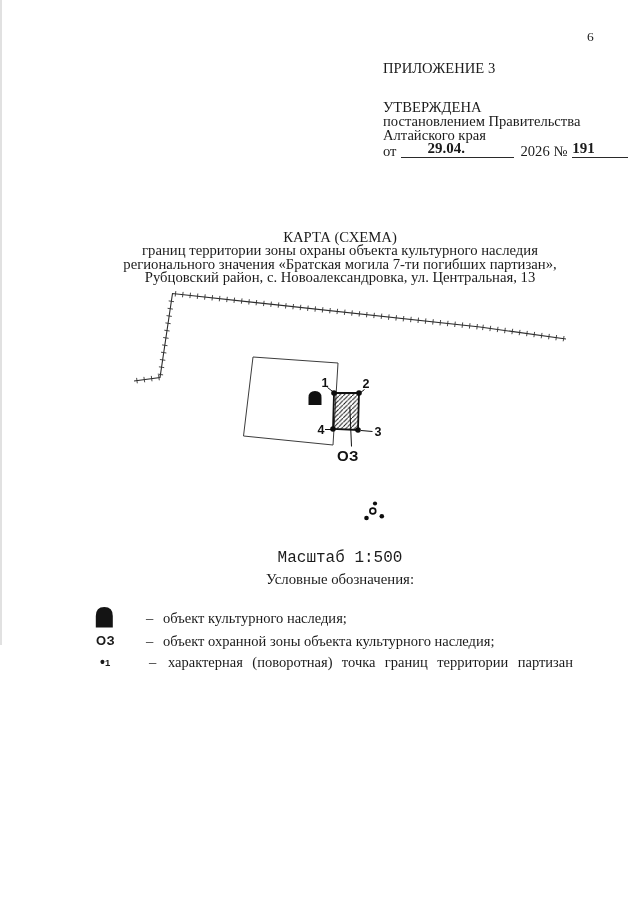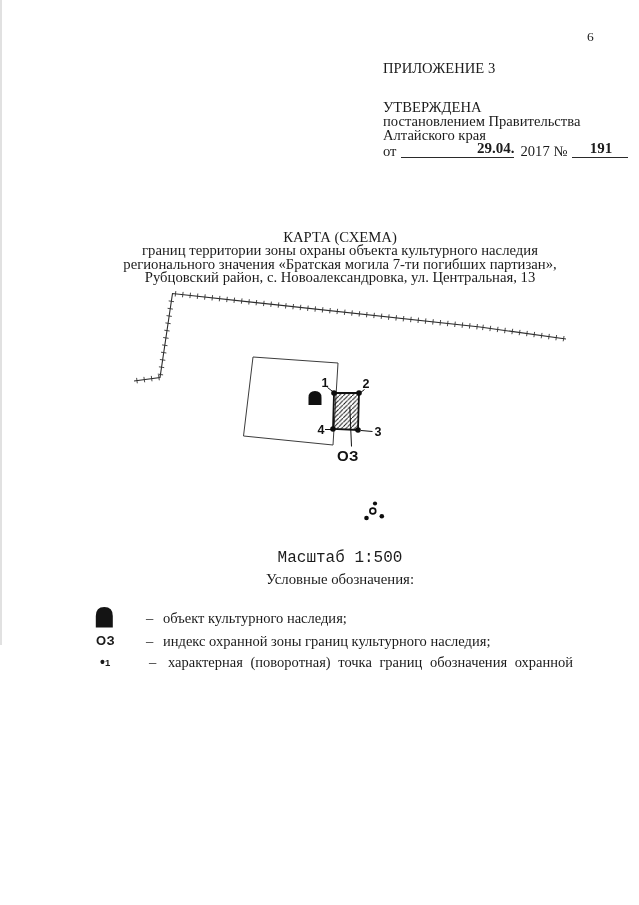--- a/index.html
+++ b/index.html
@@ -11,21 +11,21 @@
   .scan-edge{position:absolute;left:0;top:0;width:1.5px;height:645px;background:#bdbdbd;opacity:.45;}
   .page-number{position:absolute;left:587px;top:29px;font-size:13.5px;}
   
   .header-block{position:absolute;left:383px;top:61px;width:232px;font-size:14.6px;line-height:14px;}
   .h-line{position:absolute;left:0;white-space:nowrap;}
   .h-appendix{top:0;}
   .h-approved{top:39px;}
   .h-by{top:53px;}
   .h-region{top:67px;}
   .h-date{top:80px;white-space:nowrap;}
-  .blank{display:inline-block;border-bottom:1.4px solid #2a2a2a;height:16px;vertical-align:bottom;text-align:right;}
+  .blank{display:inline-block;border-bottom:1.4px solid #2a2a2a;height:16px;vertical-align:bottom;text-align:left;}
   .blank1{width:87px;margin-left:5px;padding-left:26px;box-sizing:content-box;}
   .blank2{width:40px;margin-left:5px;padding-right:16px;}
   .h-mid{margin-left:6px;}
   .filled{font-weight:bold;font-size:15px;}
   
   .title-block{position:absolute;left:45px;top:206px;width:590px;text-align:center;font-size:14.7px;line-height:13.4px;margin-top:25px;}
   .title-block div{white-space:nowrap;}
   
   .map{position:absolute;left:0;top:0;width:639px;height:905px;}
   .map text{font-family:"Liberation Sans","DejaVu Sans",sans-serif;font-weight:bold;fill:#111;}
@@ -55,21 +55,21 @@
 <div class="page">
   <div class="scan-edge"></div>
   <div class="page-number">6</div>
 
   <div class="header-block">
     <div class="h-line h-appendix">ПРИЛОЖЕНИЕ 3</div>
     <div class="h-line h-approved">УТВЕРЖДЕНА</div>
     <div class="h-line h-by">постановлением Правительства</div>
     <div class="h-line h-region">Алтайского края</div>
     <div class="h-line h-date">
-      <span>от</span><span class="blank blank1"><span class="filled">29.04.</span></span><span class="h-mid">2017 №</span><span class="blank blank2"><span class="filled">191</span></span>
+      <span>от</span><span class="blank blank1"><span class="filled">29.04.</span></span><span class="h-mid">2026 №</span><span class="blank blank2"><span class="filled">191</span></span>
     </div>
   </div>
 
   <div class="title-block">
     <div>КАРТА (СХЕМА)</div>
     <div>границ территории зоны охраны объекта культурного наследия</div>
     <div>регионального значения «Братская могила 7-ти погибших партизан»,</div>
     <div>Рубцовский район, с. Новоалександровка, ул. Центральная, 13</div>
   </div>
 
@@ -188,18 +188,18 @@
   <div class="legend-heading">Условные обозначения:</div>
 
   <svg class="legend-monument" width="19" height="23" viewBox="0 0 19 23">
     <path d="M0.8,21.5 L0.8,10 Q0.8,1 9.3,1 Q17.8,1 17.8,10 L17.8,21.5 Z" fill="#141414"></path>
   </svg>
   <div class="dash d1">–</div>
   <div class="ltext t1">объект культурного наследия;</div>
 
   <div class="lsym-oz">ОЗ</div>
   <div class="dash d2">–</div>
-  <div class="ltext t2">индекс охранной зоны границ культурного наследия;</div>
+  <div class="ltext t2">объект охранной зоны объекта культурного наследия;</div>
 
   <div class="lsym-pt"><span class="pdot">•</span><span class="pnum">1</span></div>
   <div class="dash d3">–</div>
-  <div class="ltext t3">характерная (поворотная) точка границ обозначения охранной</div>
+  <div class="ltext t3">характерная (поворотная) точка границ территории партизан</div>
 </div>
 
 </body></html>

